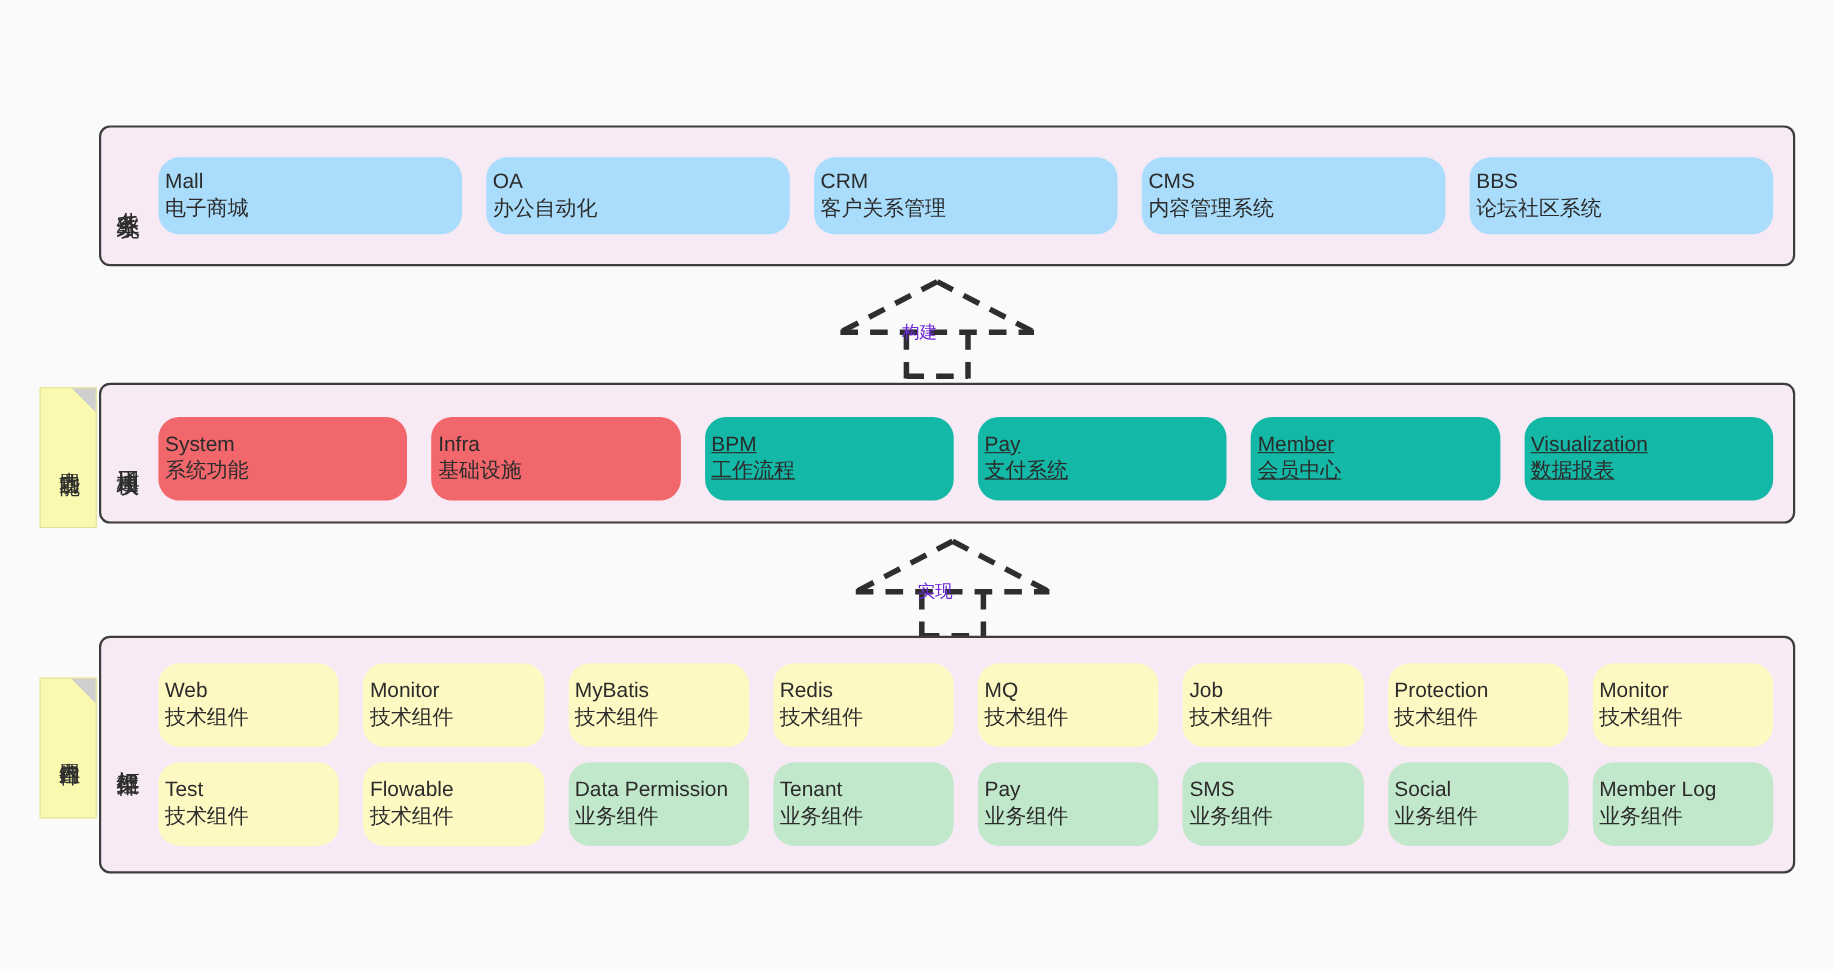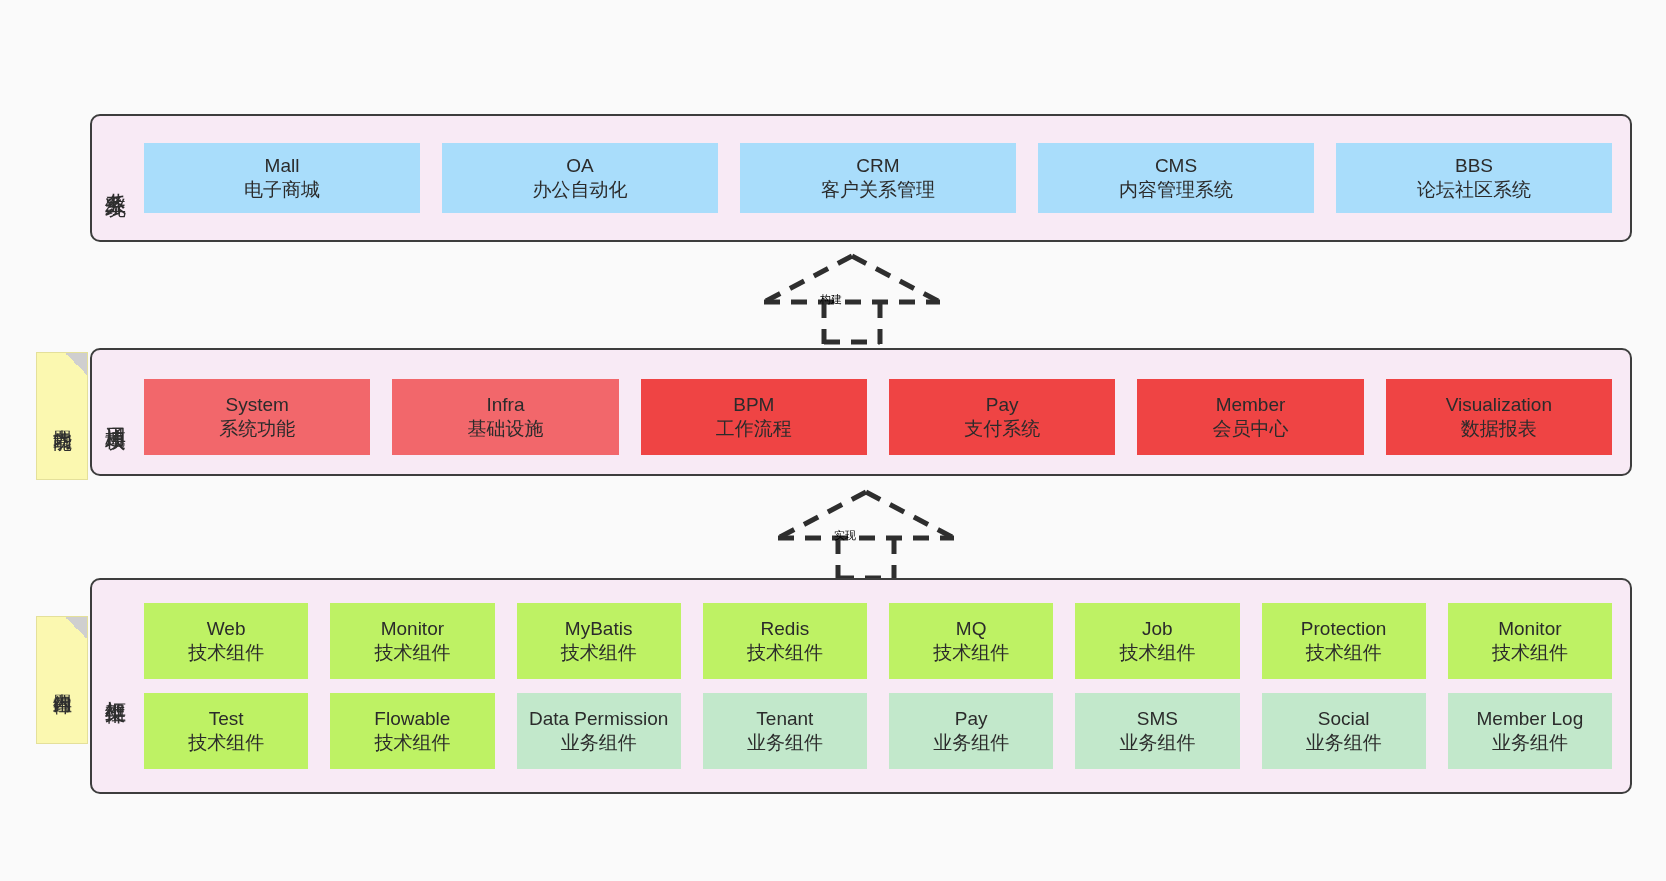--- a/index.html
+++ b/index.html
@@ -60,39 +60,39 @@
 
   .row {
     display: flex;
     flex-direction: row;
     gap: 22px;
   }
 
   .cell {
     flex: 1 1 0;
     box-sizing: border-box;
-    border-radius: 0;
+    border-radius: 19px;
     display: flex;
     flex-direction: column;
-    align-items: center;
+    align-items: flex-start;
     justify-content: center;
     text-align: center;
     font-size: 19px;
     line-height: 1.28;
     color: #2b2b2b;
     padding: 4px 6px;
   }
   .cell .en { display: block; }
   .cell .cn { display: block; }
 
   
   .c-blue       { background: #a9ddfb; }
   .c-red        { background: #f2676b; }
-  .c-pink       { background: #ef4444; }
-  .c-green      { background: #bef264; }
+  .c-pink       { background: #14b8a6; text-decoration: underline; }
+  .c-green      { background: #fef9c3; }
   .c-lightgreen { background: #c2e8cb; }
 
   
   #layer-business { left: 90px;  top: 114px; width: 1542px; height: 128px; }
   #layer-business .cell { height: 70px; }
 
   #layer-common   { left: 90px;  top: 348px; width: 1542px; height: 128px; }
   #layer-common .cell { height: 76px; margin-top: 10px; }
 
   #layer-framework{ left: 90px;  top: 578px; width: 1542px; height: 216px; }
@@ -125,22 +125,22 @@
     background: linear-gradient(225deg, #cfcfcf 0 50%, transparent 50%);
   }
   #note-functions  { left: 36px; top: 352px; width: 52px; height: 128px; }
   #note-components { left: 36px; top: 616px; width: 52px; height: 128px; }
 
   
   .arrow-group { position: absolute; }
   .arrow-group svg { display: block; overflow: visible; }
   .arrow-label {
     position: absolute;
-    font-size: 11px;
-    color: #000000;
+    font-size: 16px;
+    color: #6d28d9;
     white-space: nowrap;
     background: transparent;
   }
   #arrow-build { left: 752px; top: 252px; width: 200px; height: 92px; }
   #arrow-build .arrow-label { left: 68px; top: 40px; }
   #arrow-impl  { left: 766px; top: 488px; width: 200px; height: 92px; }
   #arrow-impl  .arrow-label { left: 68px; top: 40px; }
 </style>
 </head>
 <body>

